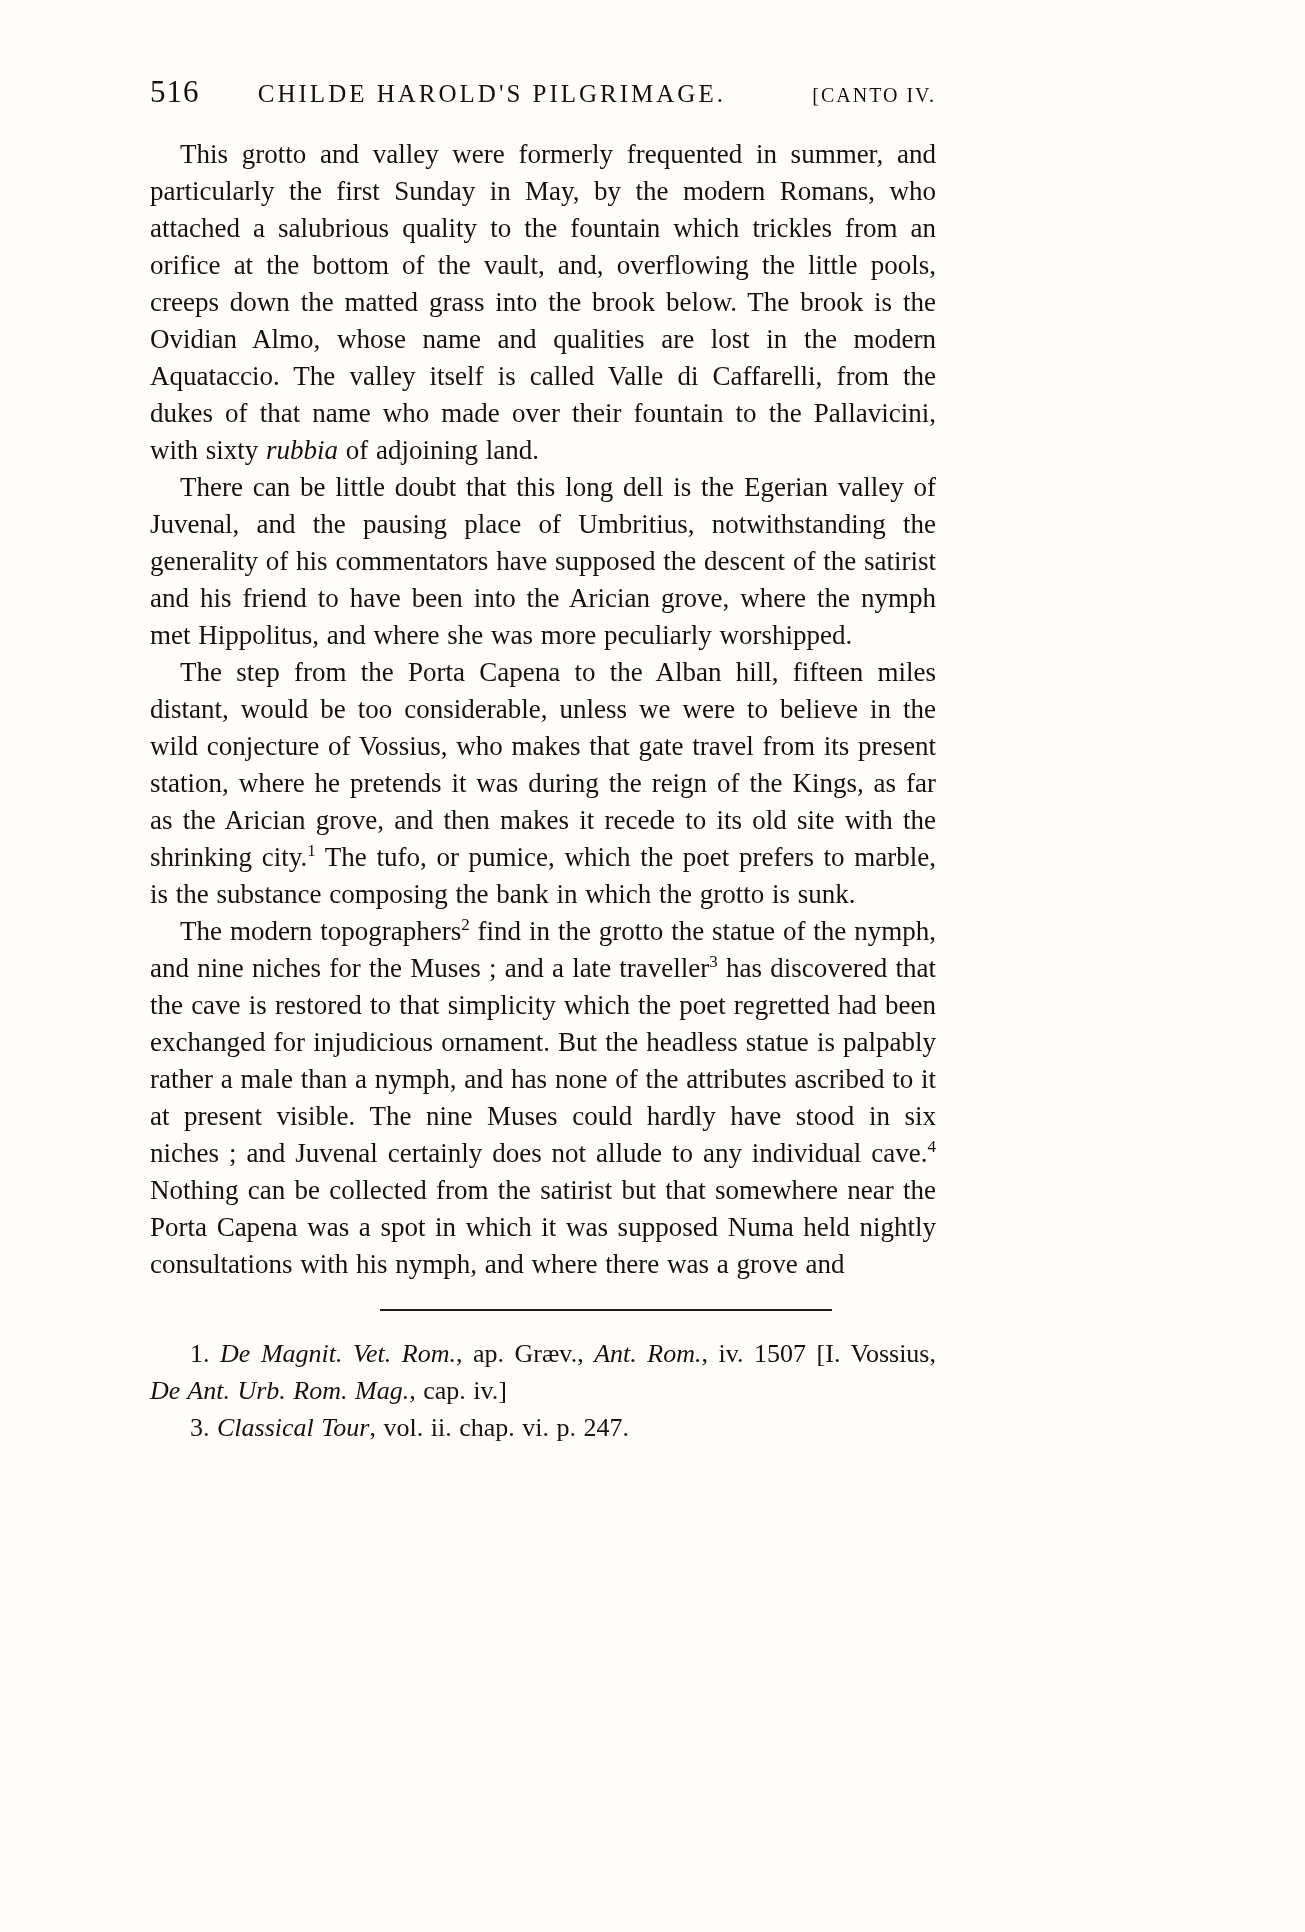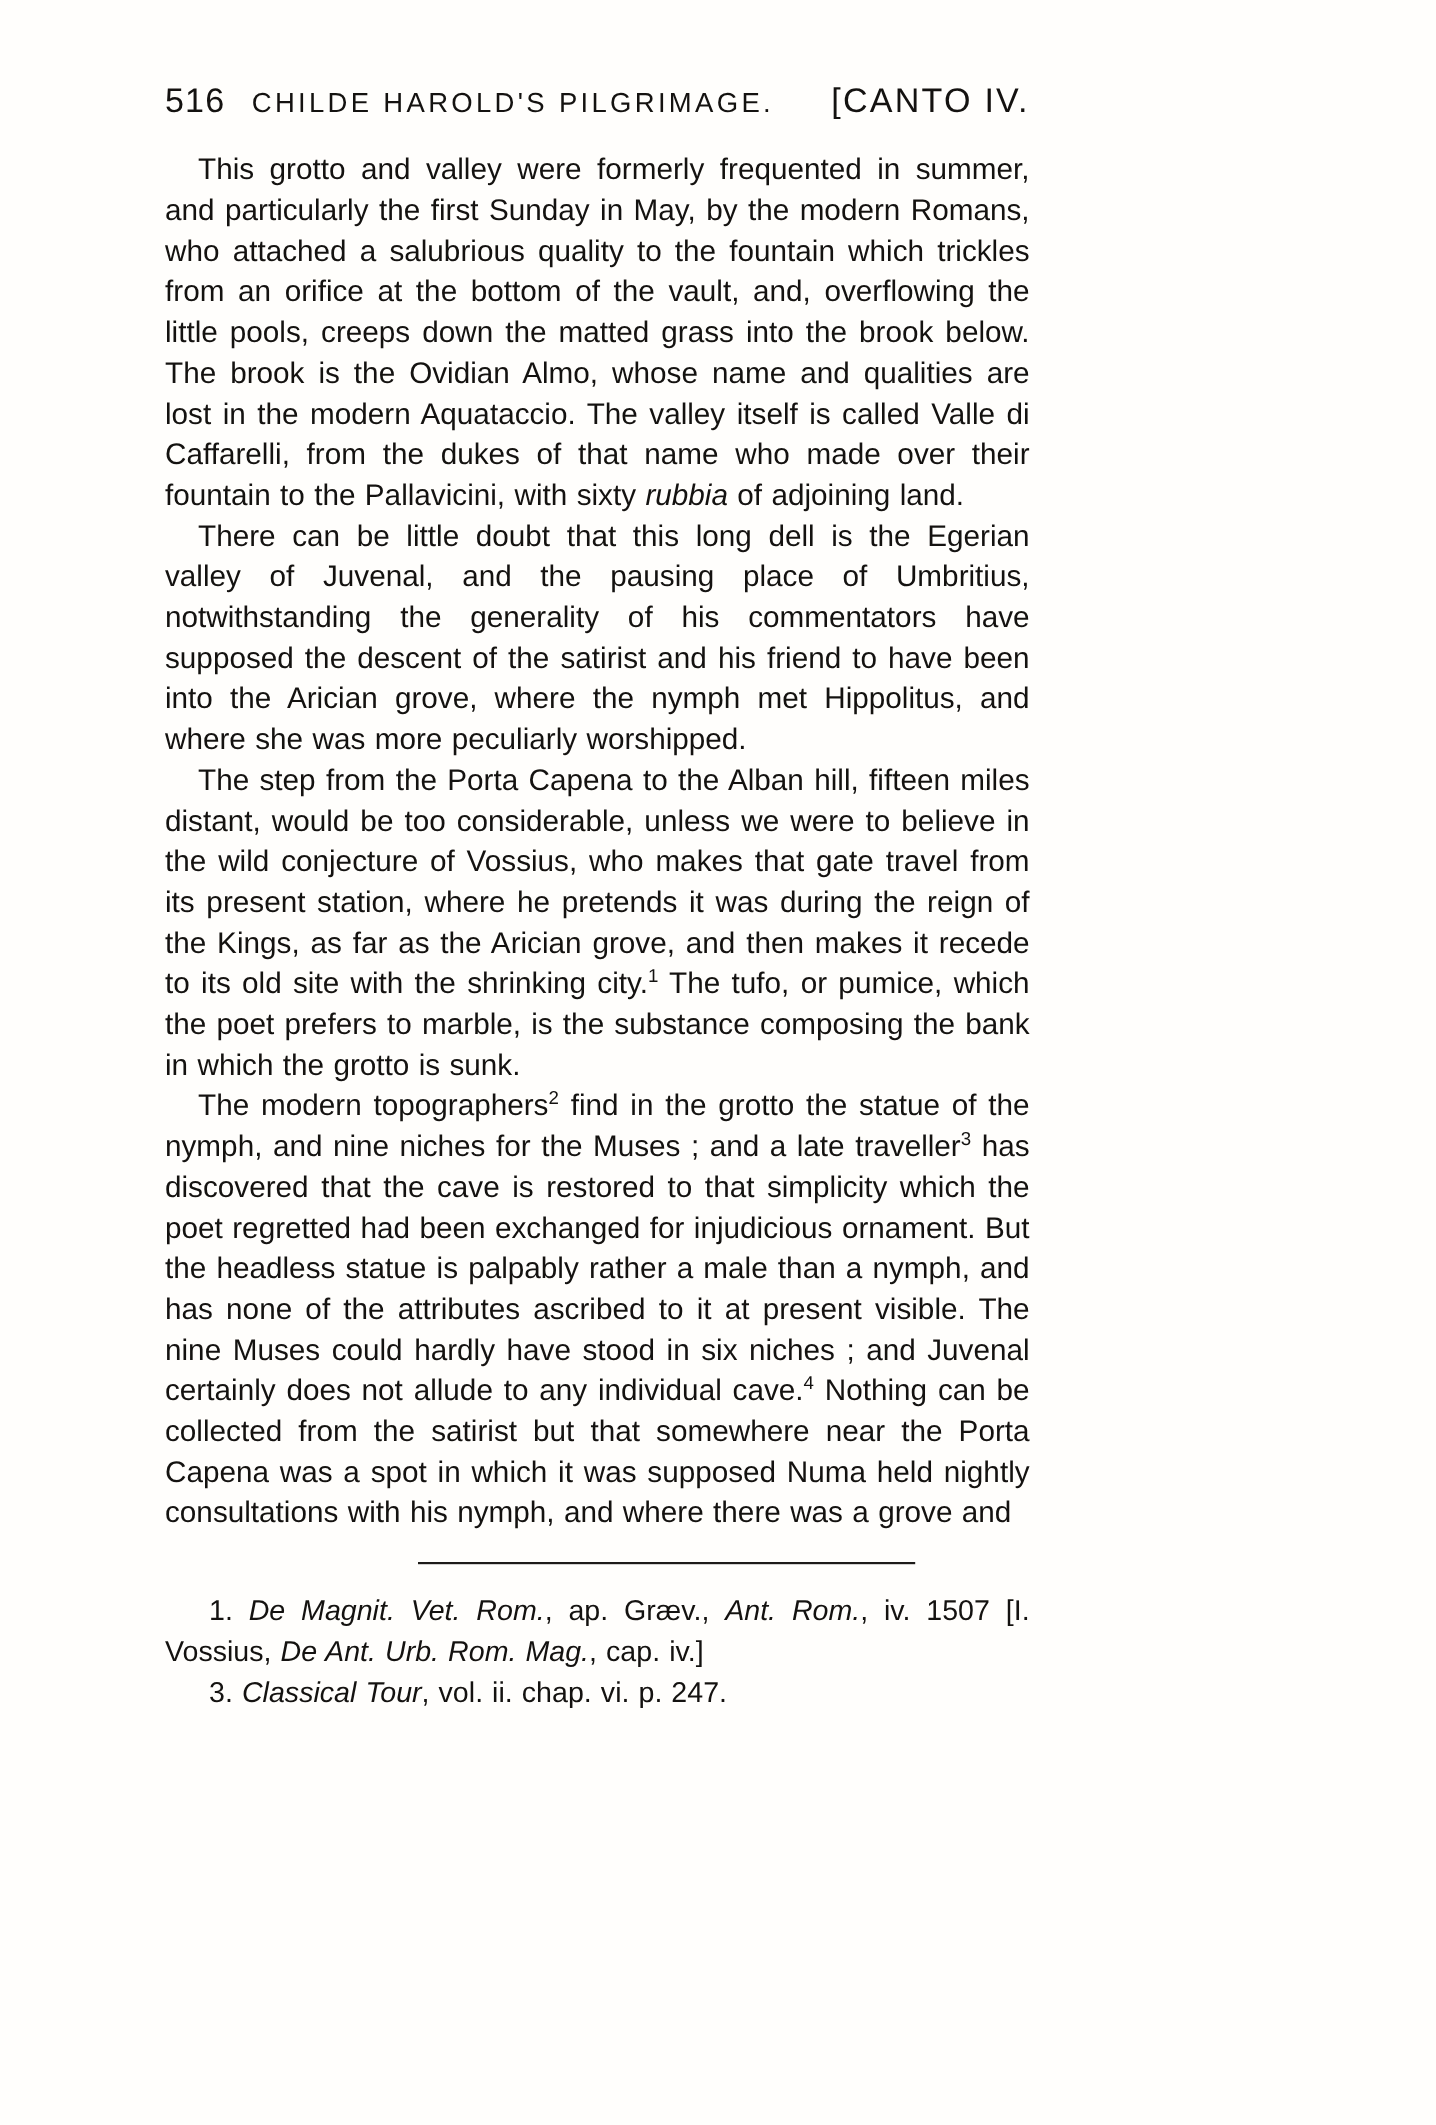--- a/index.html
+++ b/index.html
@@ -4,21 +4,21 @@
 <style>
   html, body { margin: 0; padding: 0; }
   body { background: #ffffff; }
 
   .page {
     position: relative;
     width: 1305px;
     height: 1932px;
     background: #fffefc;
     color: #141210;
-    font-family: Liberation Sans, sans-serif;
+    font-family: Liberation Serif, serif;
     overflow: hidden;
   }
 
   .content {
     position: absolute;
     left: 150px;
     top: 74px;
     width: 786px;
   }
 
@@ -31,21 +31,21 @@
   .page-number {
     font-size: 31px;
     letter-spacing: 1px;
   }
   .running-title {
     font-size: 25px;
     letter-spacing: 3px;
     transform: translateX(-14px);
   }
   .canto-label {
-    font-size: 31px;
+    font-size: 20px;
     letter-spacing: 2px;
   }
 
   .body-text { margin-top: 26px; }
 
   .para {
     margin: 0;
     text-align: justify;
     text-indent: 30px;
     font-size: 27px;

